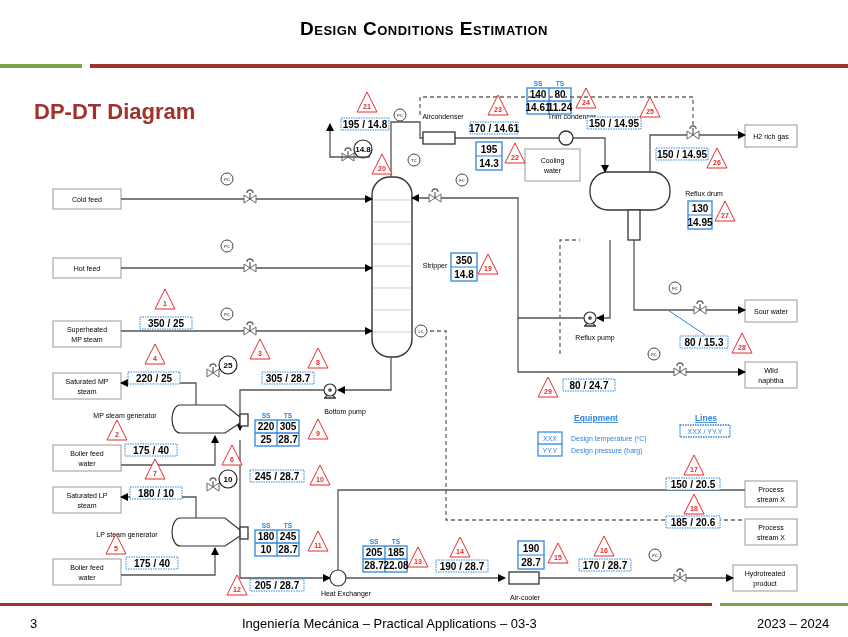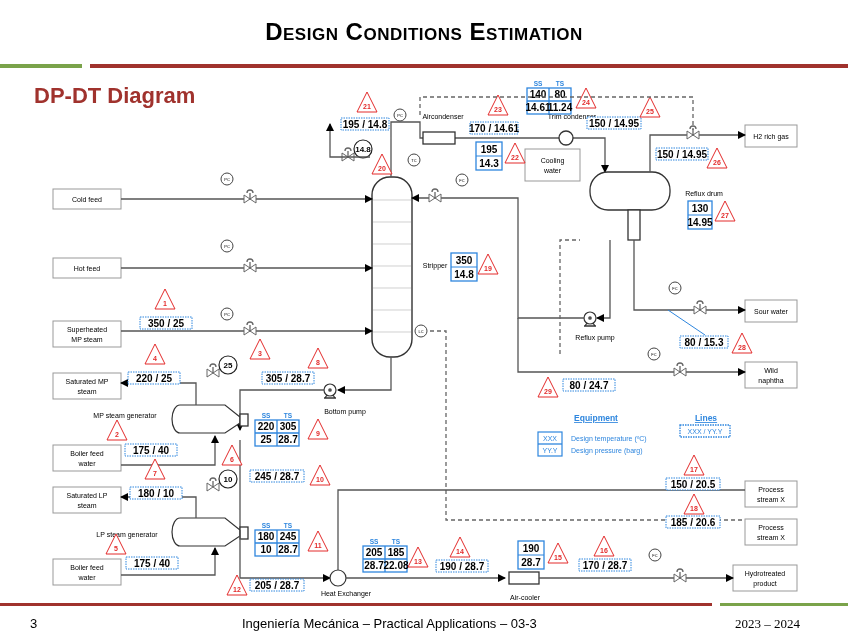--- a/index.html
+++ b/index.html
@@ -1,19 +1,19 @@
 <!DOCTYPE html>
 <html><head>
 <meta charset="utf-8">
 <style>
   html,body{margin:0;padding:0;background:#fff;}
   body{width:848px;height:637px;position:relative;overflow:hidden;font-family:"Liberation Sans",sans-serif;}
-  .title{position:absolute;left:0;width:848px;top:18px;text-align:center;font-weight:bold;font-size:24px;color:#000;letter-spacing:0.5px;font-variant:small-caps;}
+  .title{position:absolute;left:0;width:848px;top:18px;text-align:center;font-weight:bold;font-size:19px;color:#000;letter-spacing:0.5px;font-variant:small-caps;}
   .rule{position:absolute;height:4px;}
-  .subtitle{position:absolute;left:34px;top:83px;font-size:22px;font-weight:bold;color:#a0322d;}
+  .subtitle{position:absolute;left:34px;top:99px;font-size:22px;font-weight:bold;color:#a0322d;}
   svg#pfd{position:absolute;left:0;top:0;}
   .footer{position:absolute;top:616px;font-size:13px;color:#000;}
   text{font-family:"Liberation Sans",sans-serif;}
   .lbl{font-size:7px;fill:#000;}
   .val{font-size:10px;fill:#000;font-weight:bold;}
   .tri{font-size:7px;fill:#e32b2b;font-weight:bold;}
   .hdr{font-size:6.5px;fill:#2e86de;font-weight:bold;}
   .leg{font-size:7px;fill:#2e86de;}
   .legh{font-size:8.5px;fill:#2e86de;font-weight:bold;text-decoration:underline;}
 </style>
@@ -343,15 +343,15 @@
       <text x="550" y="453" class="leg" text-anchor="middle" stroke="none">YY.Y</text>
       <text x="571" y="441" class="leg" text-anchor="start" stroke="none">Design temperature (ºC)</text>
       <text x="571" y="453" class="leg" text-anchor="start" stroke="none">Design pressure (barg)</text>
       <rect x="680" y="425" width="50" height="12" fill="#fff" stroke="#2e86de" stroke-dasharray="1.5,1"></rect>
       <text x="705" y="434" class="leg" text-anchor="middle" stroke="none">XXX / YY.Y</text>
     </g>
 </svg>
 
 <div class="footer" style="left:30px;">3</div>
 <div class="footer" style="left:242px;">Ingeniería Mecánica – Practical Applications – 03-3</div>
-<div class="footer" style="left:735px;font-family:Liberation Serif, serif;">2023 – 2024</div>
+<div class="footer" style="left:757px;">2023 – 2024</div>
 <div class="rule" style="left:0;top:603px;width:712px;height:3px;background:#a0322d;"></div>
 <div class="rule" style="left:720px;top:603px;width:128px;height:3px;background:#7aa34a;"></div>
 
 </body></html>

